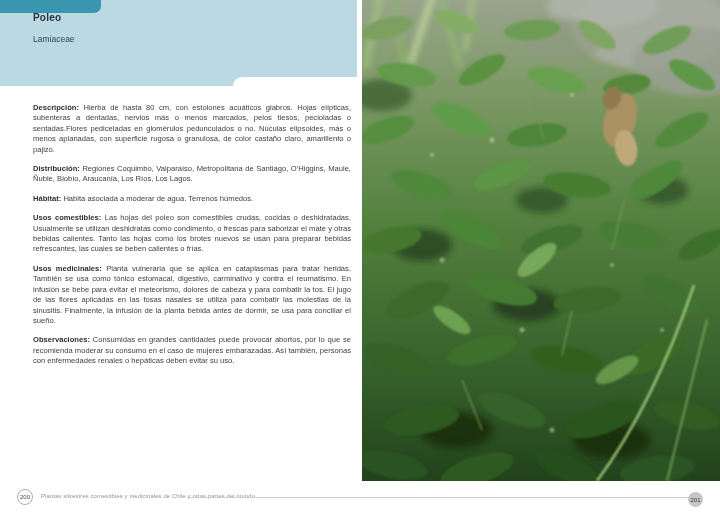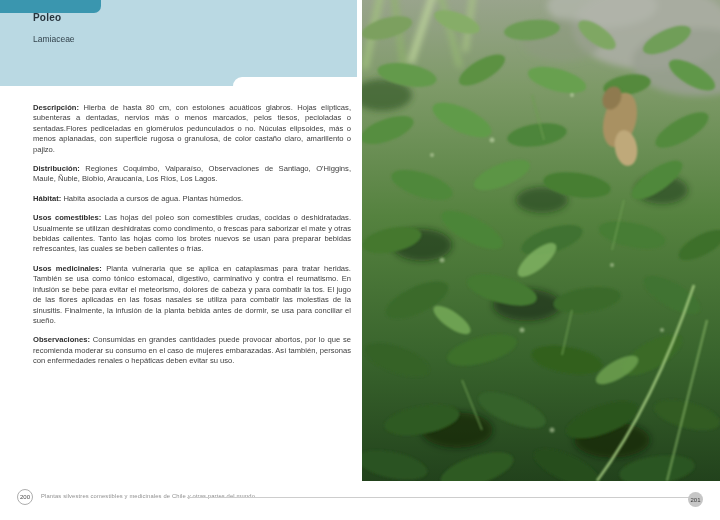--- a/index.html
+++ b/index.html
@@ -45,22 +45,22 @@
   <div class="chapter-tab"></div>
   <div class="white-notch"></div>
 
   <div class="header-text">
     <div class="common-name">Poleo</div>
     <div class="family-name">Lamiaceae</div>
   </div>
 
   <div class="body-col">
     <p class="section"><b>Descripción:</b> <span>Hierba de hasta 80 cm, con estolones acuáticos glabros. Hojas elípticas, subenteras a dentadas, nervios más o menos marcados, pelos tiesos, pecioladas o sentadas.Flores pediceladas en glomérulos pedunculados o no. Núculas elipsoides, más o menos aplanadas, con superficie rugosa o granulosa, de color castaño claro, amarillento o pajizo.</span></p>
-    <p class="section"><b>Distribución:</b> <span>Regiones Coquimbo, Valparaíso, Observaciones de Santiago, O'Higgins, Maule, Ñuble, Biobío, Araucanía, Los Ríos, Los Lagos.</span></p>
-    <p class="section"><b>Hábitat:</b> <span>Habita asociada a cursos de agua. Plantas húmedos.</span></p>
+    <p class="section"><b>Distribución:</b> <span>Regiones Coquimbo, Valparaíso, Metropolitana de Santiago, O'Higgins, Maule, Ñuble, Biobío, Araucanía, Los Ríos, Los Lagos.</span></p>
+    <p class="section"><b>Hábitat:</b> <span>Habita asociada a moderar de agua. Terrenos húmedos.</span></p>
     <p class="section"><b>Usos comestibles:</b> <span>Las hojas del poleo son comestibles crudas, cocidas o deshidratadas. Usualmente se utilizan deshidratas como condimento, o frescas para saborizar el mate y otras bebidas calientes. Tanto las hojas como los brotes nuevos se usan para preparar bebidas refrescantes, las cuales se beben calientes o frías.</span></p>
     <p class="section"><b>Usos medicinales:</b> <span>Planta vulneraria que se aplica en cataplasmas para tratar heridas. También se usa como tónico estomacal, digestivo, carminativo y contra el reumatismo. En infusión se bebe para evitar el meteorismo, dolores de cabeza y para combatir la tos. El jugo de las flores aplicadas en las fosas nasales se utiliza para combatir las molestias de la sinusitis. Finalmente, la infusión de la planta bebida antes de dormir, se usa para conciliar el sueño.</span></p>
     <p class="section"><b>Observaciones:</b> <span>Consumidas en grandes cantidades puede provocar abortos, por lo que se recomienda moderar su consumo en el caso de mujeres embarazadas. Así también, personas con enfermedades renales o hepáticas deben evitar su uso.</span></p>
   </div>
 
   <div class="photo">
     <svg viewBox="0 0 358 481" preserveAspectRatio="none">
       <defs>
         <linearGradient id="bgGrad" x1="0" y1="0" x2="0" y2="1">
           <stop offset="0" stop-color="#99a48c"></stop>

